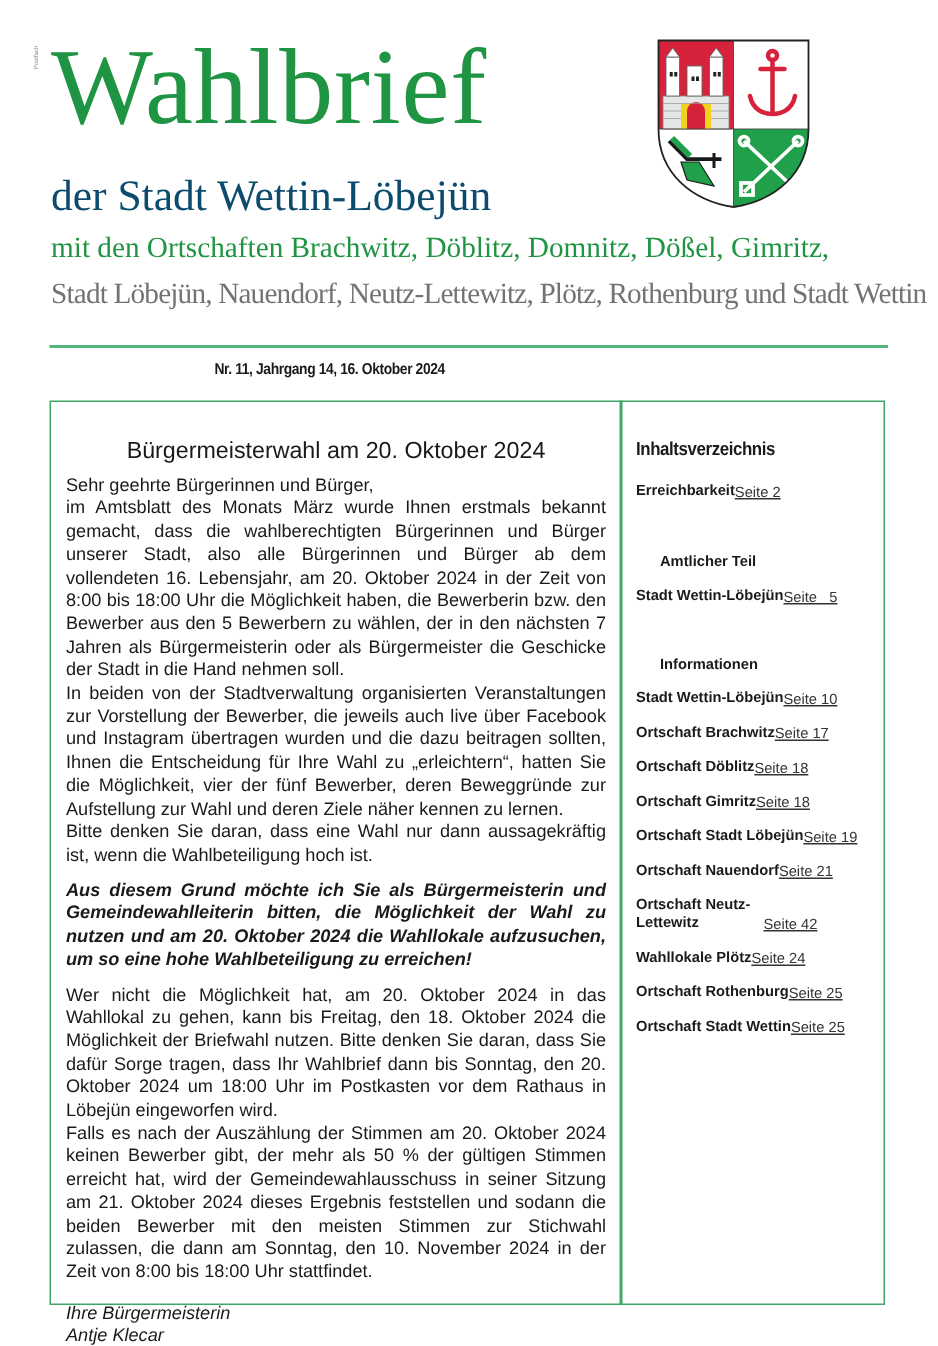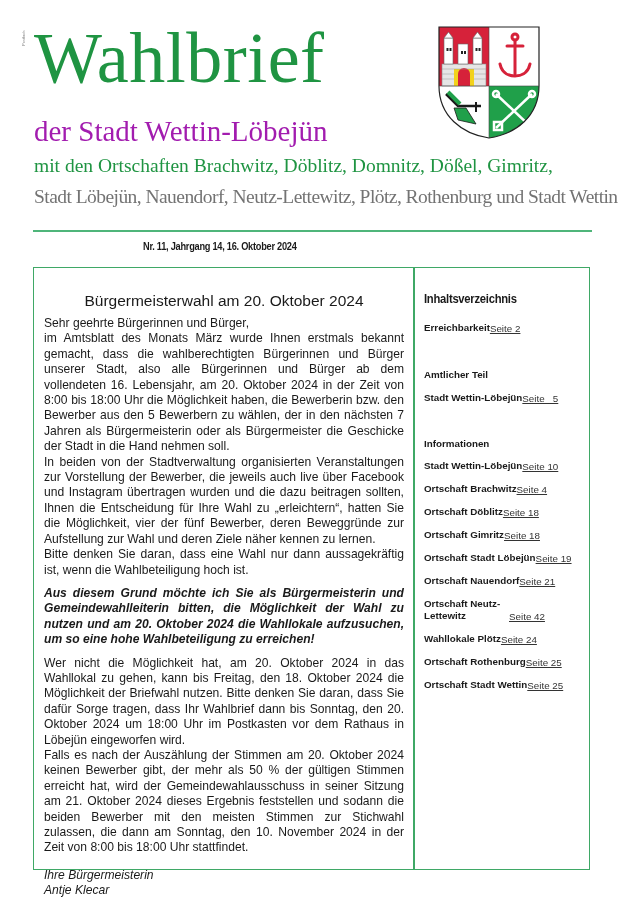--- a/index.html
+++ b/index.html
@@ -6,21 +6,21 @@
   body { width: 625px; height: 897px; position: relative; overflow: hidden;
          font-family: "Liberation Sans", sans-serif; color: #1a1a1a; }
 
   .side-mark { position: absolute; left: 21px; top: 24px; width: 6px; height: 22px;
                font-size: 4px; color: #888; writing-mode: vertical-rl; transform: rotate(180deg);
                font-family: "Liberation Sans", sans-serif; }
 
   .masthead { position: absolute; left: 34px; top: 18px; color: #1f9442;
               font-family: "Liberation Serif", serif; font-size: 72px; line-height: 80px;
               letter-spacing: 0.5px; font-weight: normal; }
-  .subtitle1 { position: absolute; left: 34px; top: 114px; color: #a21caf;
+  .subtitle1 { position: absolute; left: 34px; top: 114px; color: #0c4a6e;
                font-family: "Liberation Serif", serif; font-size: 29px; line-height: 34px; }
   .subtitle2 { position: absolute; left: 34px; top: 155px; color: #1f9442;
                font-family: "Liberation Serif", serif; font-size: 19.5px; line-height: 22px; white-space: nowrap; }
   .subtitle3 { position: absolute; left: 34px; top: 186px; color: #737373;
                font-family: "Liberation Serif", serif; font-size: 19.5px; line-height: 22px;
                white-space: nowrap; letter-spacing: -0.55px; }
 
   .crest { position: absolute; left: 436px; top: 24px; width: 106px; height: 116px; }
 
   .rule { position: absolute; left: 33px; top: 230px; width: 559px; height: 2px; background: #4fb57a; }
@@ -37,21 +37,21 @@
   .article p { margin: 0; text-align: justify; hyphens: manual; }
   .article p.emph { font-weight: bold; font-style: italic; margin-top: 8px; margin-bottom: 8px; }
   .article p.sig { font-style: italic; text-align: left; }
   .article .sign { margin-top: 12px; }
 
   .toc { position: absolute; left: 424px; top: 292px; width: 155px; font-size: 9.8px; }
   .toc h2 { margin: 0; font-size: 12.5px; font-weight: bold; letter-spacing: -0.3px; transform: scaleX(0.9); transform-origin: left; }
   .toc .row { position: absolute; left: 0; width: 155px; display: flex; justify-content: flex-start; align-items: flex-end; }
   .toc .lbl { font-weight: bold; line-height: 12px; }
   .toc .pg { color: #333; white-space: pre; text-decoration: underline; }
-  .toc .section { position: absolute; left: 0; font-weight: bold; }
+  .toc .section { position: absolute; left: 16px; font-weight: bold; }
 </style>
 </head>
 <body>
 
 <div class="side-mark">Postfach</div>
 
 <div class="masthead">Wahlbrief</div>
 <div class="subtitle1">der Stadt Wettin-Löbejün</div>
 <div class="subtitle2">mit den Ortschaften Brachwitz, Döblitz, Domnitz, Dößel, Gimritz,</div>
 <div class="subtitle3">Stadt Löbejün, Nauendorf, Neutz-Lettewitz, Plötz, Rothenburg und Stadt Wettin</div>
@@ -149,21 +149,21 @@
     <span class="pg">Seite   5</span>
   </div>
 
   <div class="section" style="top:146px">Informationen</div>
   <div class="row" style="top:168px">
     <span class="lbl">Stadt Wettin-Löbejün</span>
     <span class="pg">Seite 10</span>
   </div>
   <div class="row" style="top:191px">
     <span class="lbl">Ortschaft Brachwitz</span>
-    <span class="pg">Seite 4</span>
+    <span class="pg">Seite 17</span>
   </div>
   <div class="row" style="top:214px">
     <span class="lbl">Ortschaft Döblitz</span>
     <span class="pg">Seite 18</span>
   </div>
   <div class="row" style="top:237px">
     <span class="lbl">Ortschaft Gimritz</span>
     <span class="pg">Seite 18</span>
   </div>
   <div class="row" style="top:260px">

